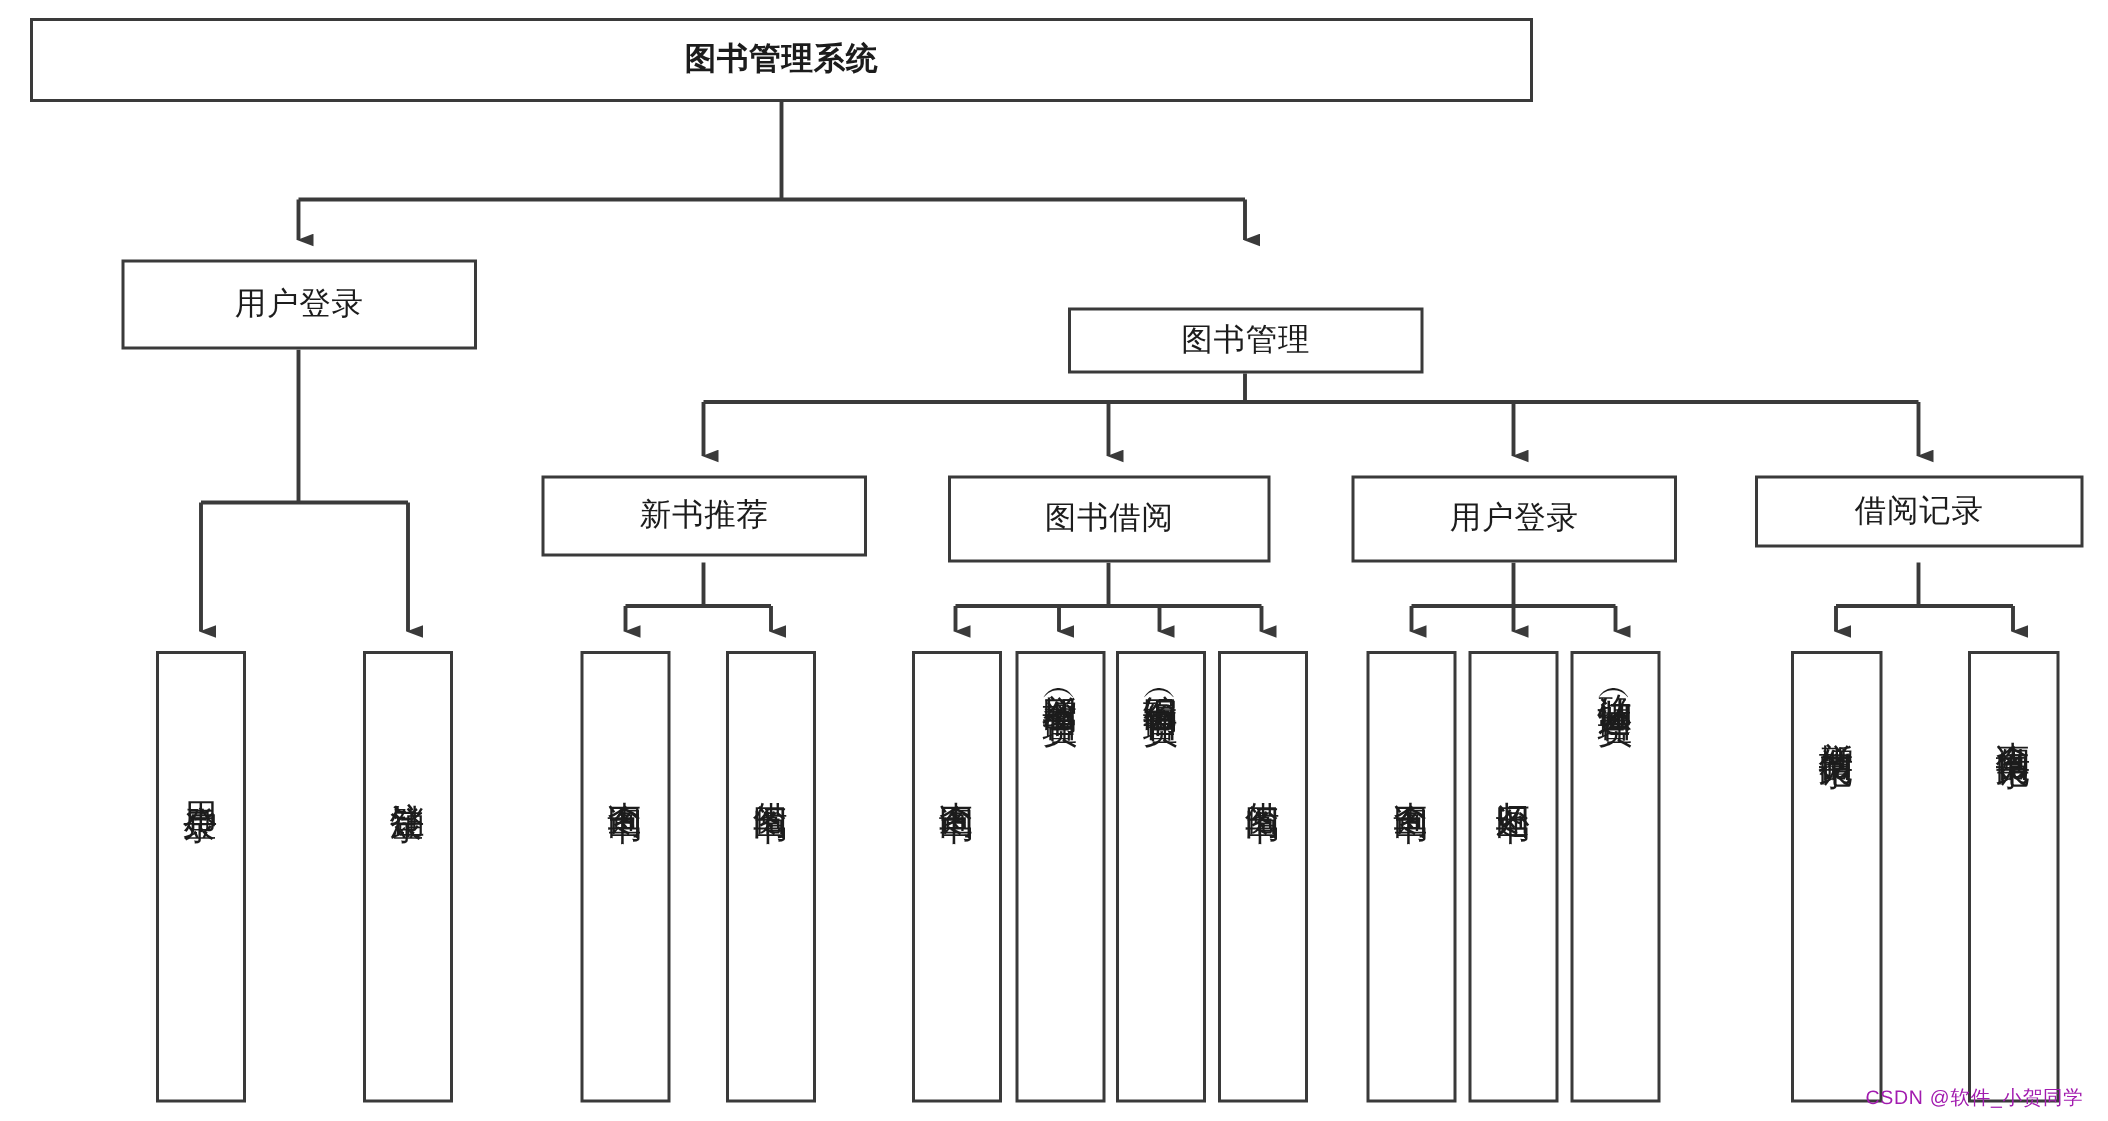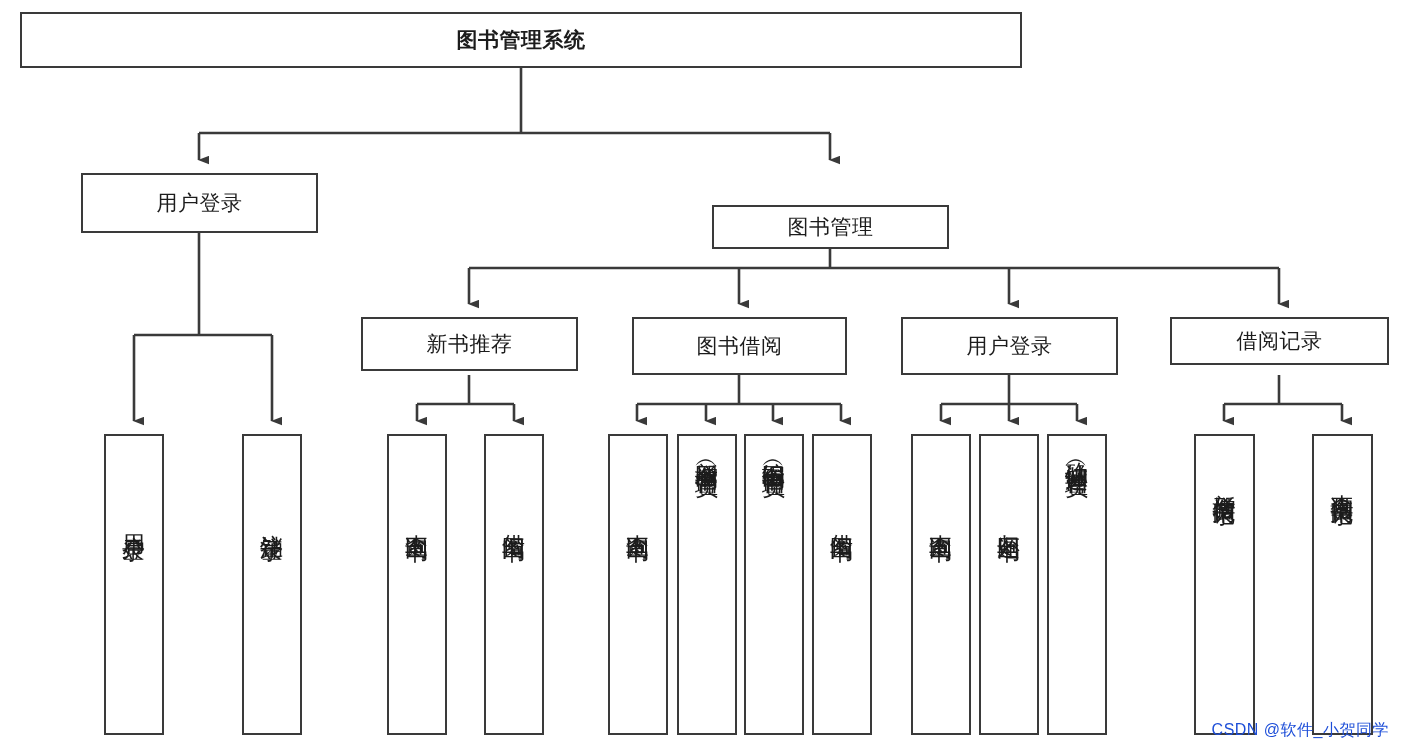--- a/index.html
+++ b/index.html
@@ -61,22 +61,22 @@
   .node.vertical.mid3 .label {
     margin-top: 36px;
   }
   .node.vertical.top .label {
     margin-top: 4px;
   }
   .watermark {
     position: absolute;
     right: 16px;
     bottom: 6px;
-    font-size: 16px;
-    color: #1d4ed8;
+    font-size: 13px;
+    color: #a21caf;
     letter-spacing: 0.5px;
     white-space: nowrap;
   }
 </style>
 </head>
 <body>
 
 <div id="canvas">
 
   <svg id="wires" viewBox="0 0 1405 747">

